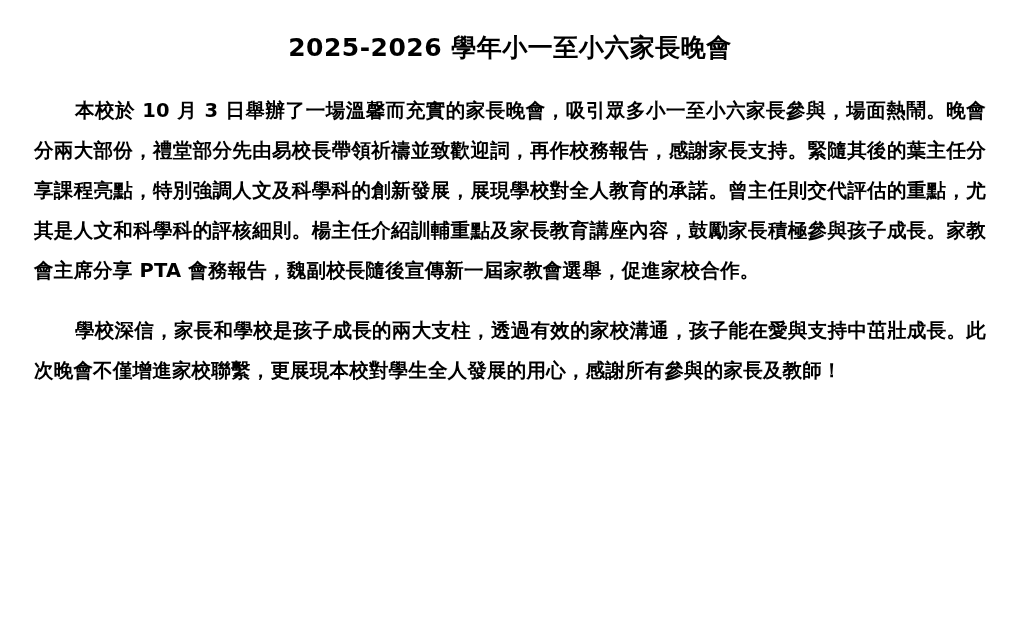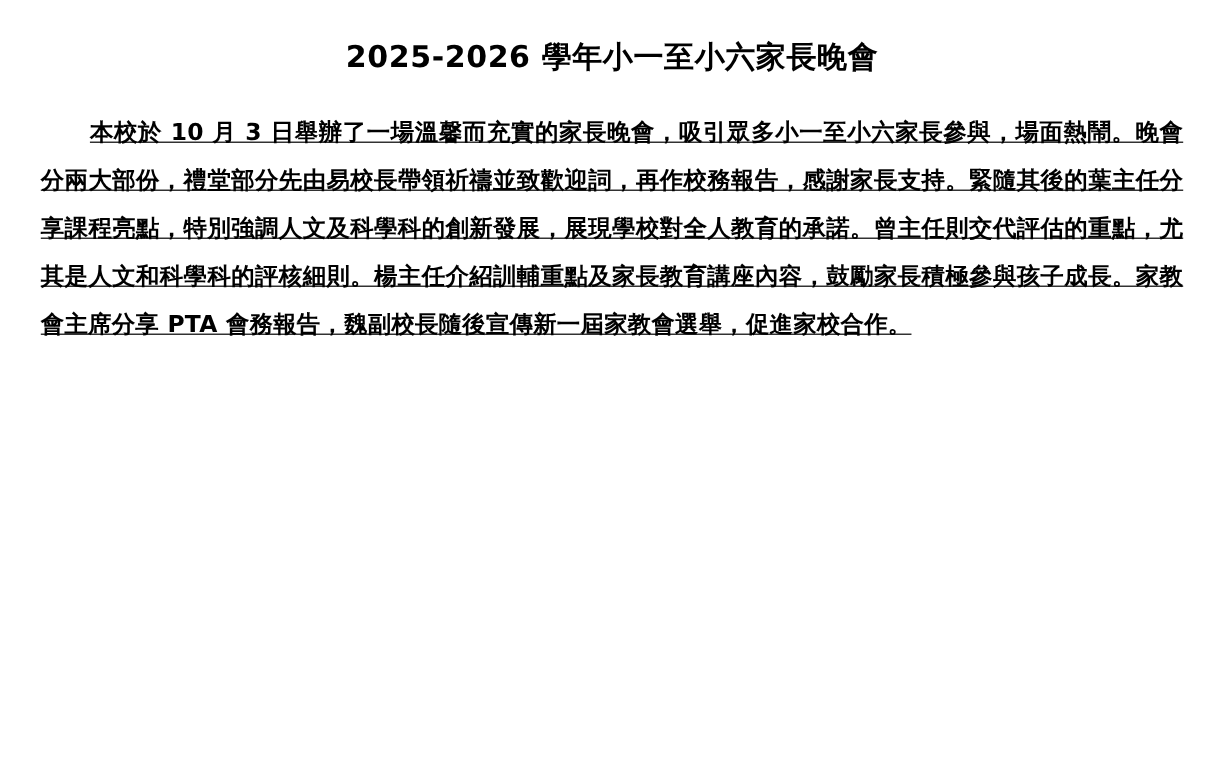--- a/index.html
+++ b/index.html
@@ -36,30 +36,30 @@
     text-align: justify;
     text-justify: inter-character;
     font-weight: bold;
     font-family: "DejaVu Sans", "Liberation Sans", sans-serif;
     letter-spacing: 0.2px;
   }
   .para {
     margin: 0 0 20px 0;
     text-indent: 2.1em;
     padding: 0 6px;
-    text-decoration: underline;
   }
   .para:last-child {
     margin-bottom: 0;
   }
 </style>
 </head>
 <body>
 
 <div class="page">
 
   <h1 class="doc-title">2025-2026 學年小一至小六家長晚會</h1>
 
   <div class="body-text">
     <p class="para">本校於 10 月 3 日舉辦了一場溫馨而充實的家長晚會，吸引眾多小一至小六家長參與，場面熱鬧。晚會分兩大部份，禮堂部分先由易校長帶領祈禱並致歡迎詞，再作校務報告，感謝家長支持。緊隨其後的葉主任分享課程亮點，特別強調人文及科學科的創新發展，展現學校對全人教育的承諾。曾主任則交代評估的重點，尤其是人文和科學科的評核細則。楊主任介紹訓輔重點及家長教育講座內容，鼓勵家長積極參與孩子成長。家教會主席分享 PTA 會務報告，魏副校長隨後宣傳新一屆家教會選舉，促進家校合作。</p>
+    <p class="para">學校深信，家長和學校是孩子成長的兩大支柱，透過有效的家校溝通，孩子能在愛與支持中茁壯成長。此次晚會不僅增進家校聯繫，更展現本校對學生全人發展的用心，感謝所有參與的家長及教師！</p>
   </div>
 
 </div>
 
 </body></html>

